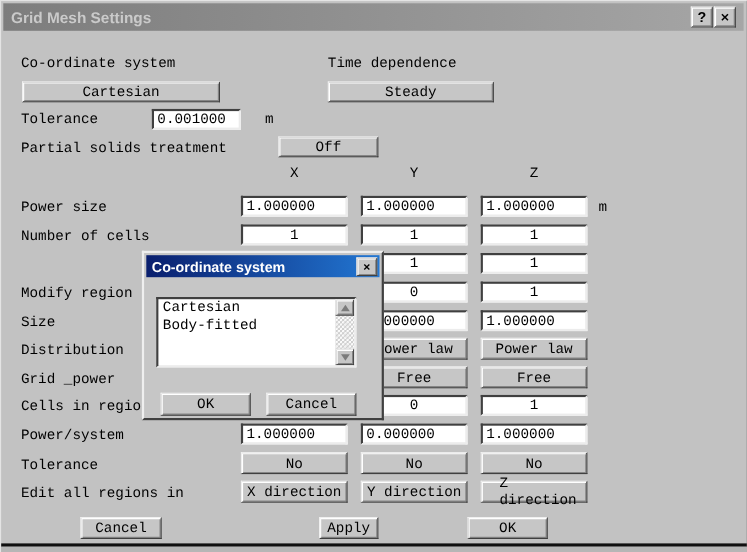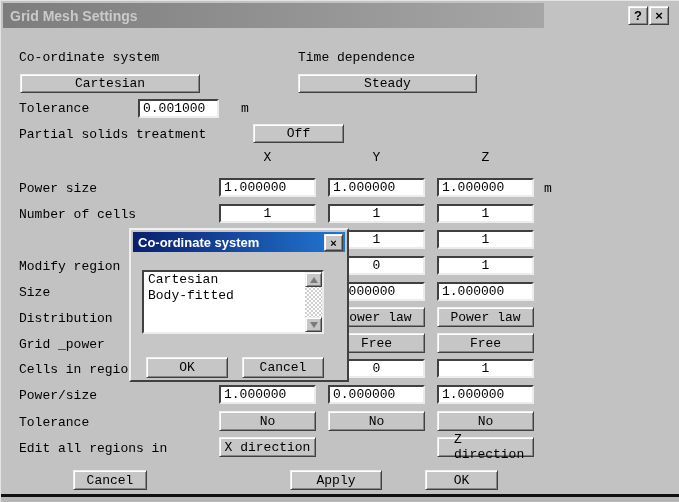--- a/index.html
+++ b/index.html
@@ -3,21 +3,21 @@
 <meta charset="utf-8">
 <style>
   html,body{margin:0;padding:0;background:#555;}
   .window{
     position:relative;width:679px;height:502px;background:#c2c2c2;
     font-family:"Liberation Mono",monospace;font-size:13px;color:#000;
     overflow:hidden;box-sizing:border-box;
     border-top:1px solid #e4e4e4;border-left:1px solid #e4e4e4;
   }
   .titlebar{
-    position:absolute;left:2px;top:2px;width:541px;height:25px;
+    position:absolute;left:2px;top:2px;width:673px;height:25px;
     background:linear-gradient(90deg,#7d7d7d,#a6a6a6);
     display:flex;align-items:center;padding-left:7px;box-sizing:border-box;
     font-family:"Liberation Sans",sans-serif;font-weight:bold;font-size:14px;color:#cacaca;
   }
   .raised{
     background:#c6c6c6;
     border:1px solid;border-color:#efefef #404040 #404040 #efefef;
     box-shadow:inset 1px 1px 0 #ffffff, inset -1px -1px 0 #868686;
   }
   .tbtn{
@@ -93,21 +93,21 @@
 
   <div class="titlebar">
     <span>Grid Mesh Settings</span>
   </div>
   <div class="tbtn raised" style="right:31px;">?</div>
   <div class="tbtn raised" style="right:10px;">×</div>
 
   <span class="lbl" style="left:18px;top:49px;">Co-ordinate system</span>
   <span class="lbl" style="left:297px;top:49px;">Time dependence</span>
   <div class="btn raised" style="left:19px;top:73px;width:180px;height:19px;">Cartesian</div>
-  <div class="btn raised" style="left:297px;top:73px;width:179px;height:19px;">Steady</div>
+  <div class="btn raised" style="left:297px;top:73px;width:151px;height:19px;">Steady</div>
 
   <span class="lbl" style="left:18px;top:100px;">Tolerance</span>
   <input class="field" style="left: 137px; top: 98px; width: 81px;" value="0.001000">
   <span class="lbl" style="left:240px;top:100px;">m</span>
 
   <span class="lbl" style="left:18px;top:126px;">Partial solids treatment</span>
   <div class="btn raised" style="left:252px;top:123px;width:91px;height:19px;">Off</div>
 
   <span class="hdr" style="left:218px;top:149px;">X</span>
   <span class="hdr" style="left:327px;top:149px;">Y</span>
@@ -163,41 +163,42 @@
   </div>
 
   <div class="r" style="top:358px;">
     <span class="lbl" style="left:18px;top:3px;">Cells in region</span>
     <input class="field ctr c1" style="top: 0px;" value="">
     <input class="field ctr c2" style="top: 0px;" value="0">
     <input class="field ctr c3" style="top: 0px;" value="1">
   </div>
 
   <div class="r" style="top:384px;">
-    <span class="lbl" style="left:18px;top:3px;">Power/size</span>
+    <span class="lbl" style="left:18px;top:3px;">Power/system</span>
     <input class="field c1" style="top: 0px;" value="1.000000">
     <input class="field c2" style="top: 0px;" value="0.000000">
     <input class="field c3" style="top: 0px;" value="1.000000">
   </div>
 
   <div class="r" style="top:410px;">
     <span class="lbl" style="left:18px;top:4px;">Tolerance</span>
     <div class="btn raised c1" style="top:0;">No</div>
     <div class="btn raised c2" style="top:0;">No</div>
     <div class="btn raised c3" style="top:0;">No</div>
   </div>
 
   <div class="r" style="top:436px;">
     <span class="lbl" style="left:18px;top:4px;">Edit all regions in</span>
     <div class="btn raised c1" style="top:0;">X direction</div>
+    <div class="btn raised c2" style="top:0;">Y direction</div>
     <div class="btn raised c3" style="top:0;padding-left:16px;">Z direction</div>
   </div>
 
   <div class="btn raised" style="left:72px;top:469px;width:74px;">Cancel</div>
-  <div class="btn raised" style="left:289px;top:469px;width:92px;">Apply</div>
+  <div class="btn raised" style="left:289px;top:469px;width:54px;">Apply</div>
   <div class="btn raised" style="left:424px;top:469px;width:73px;">OK</div>
 
   <div class="bottom-line"></div>
   <div class="bottom-strip"></div>
 
   <div class="dlg">
     <div class="dlg-title">
       <span>Co-ordinate system</span>
     </div>
     <div class="dlg-close raised">×</div>

